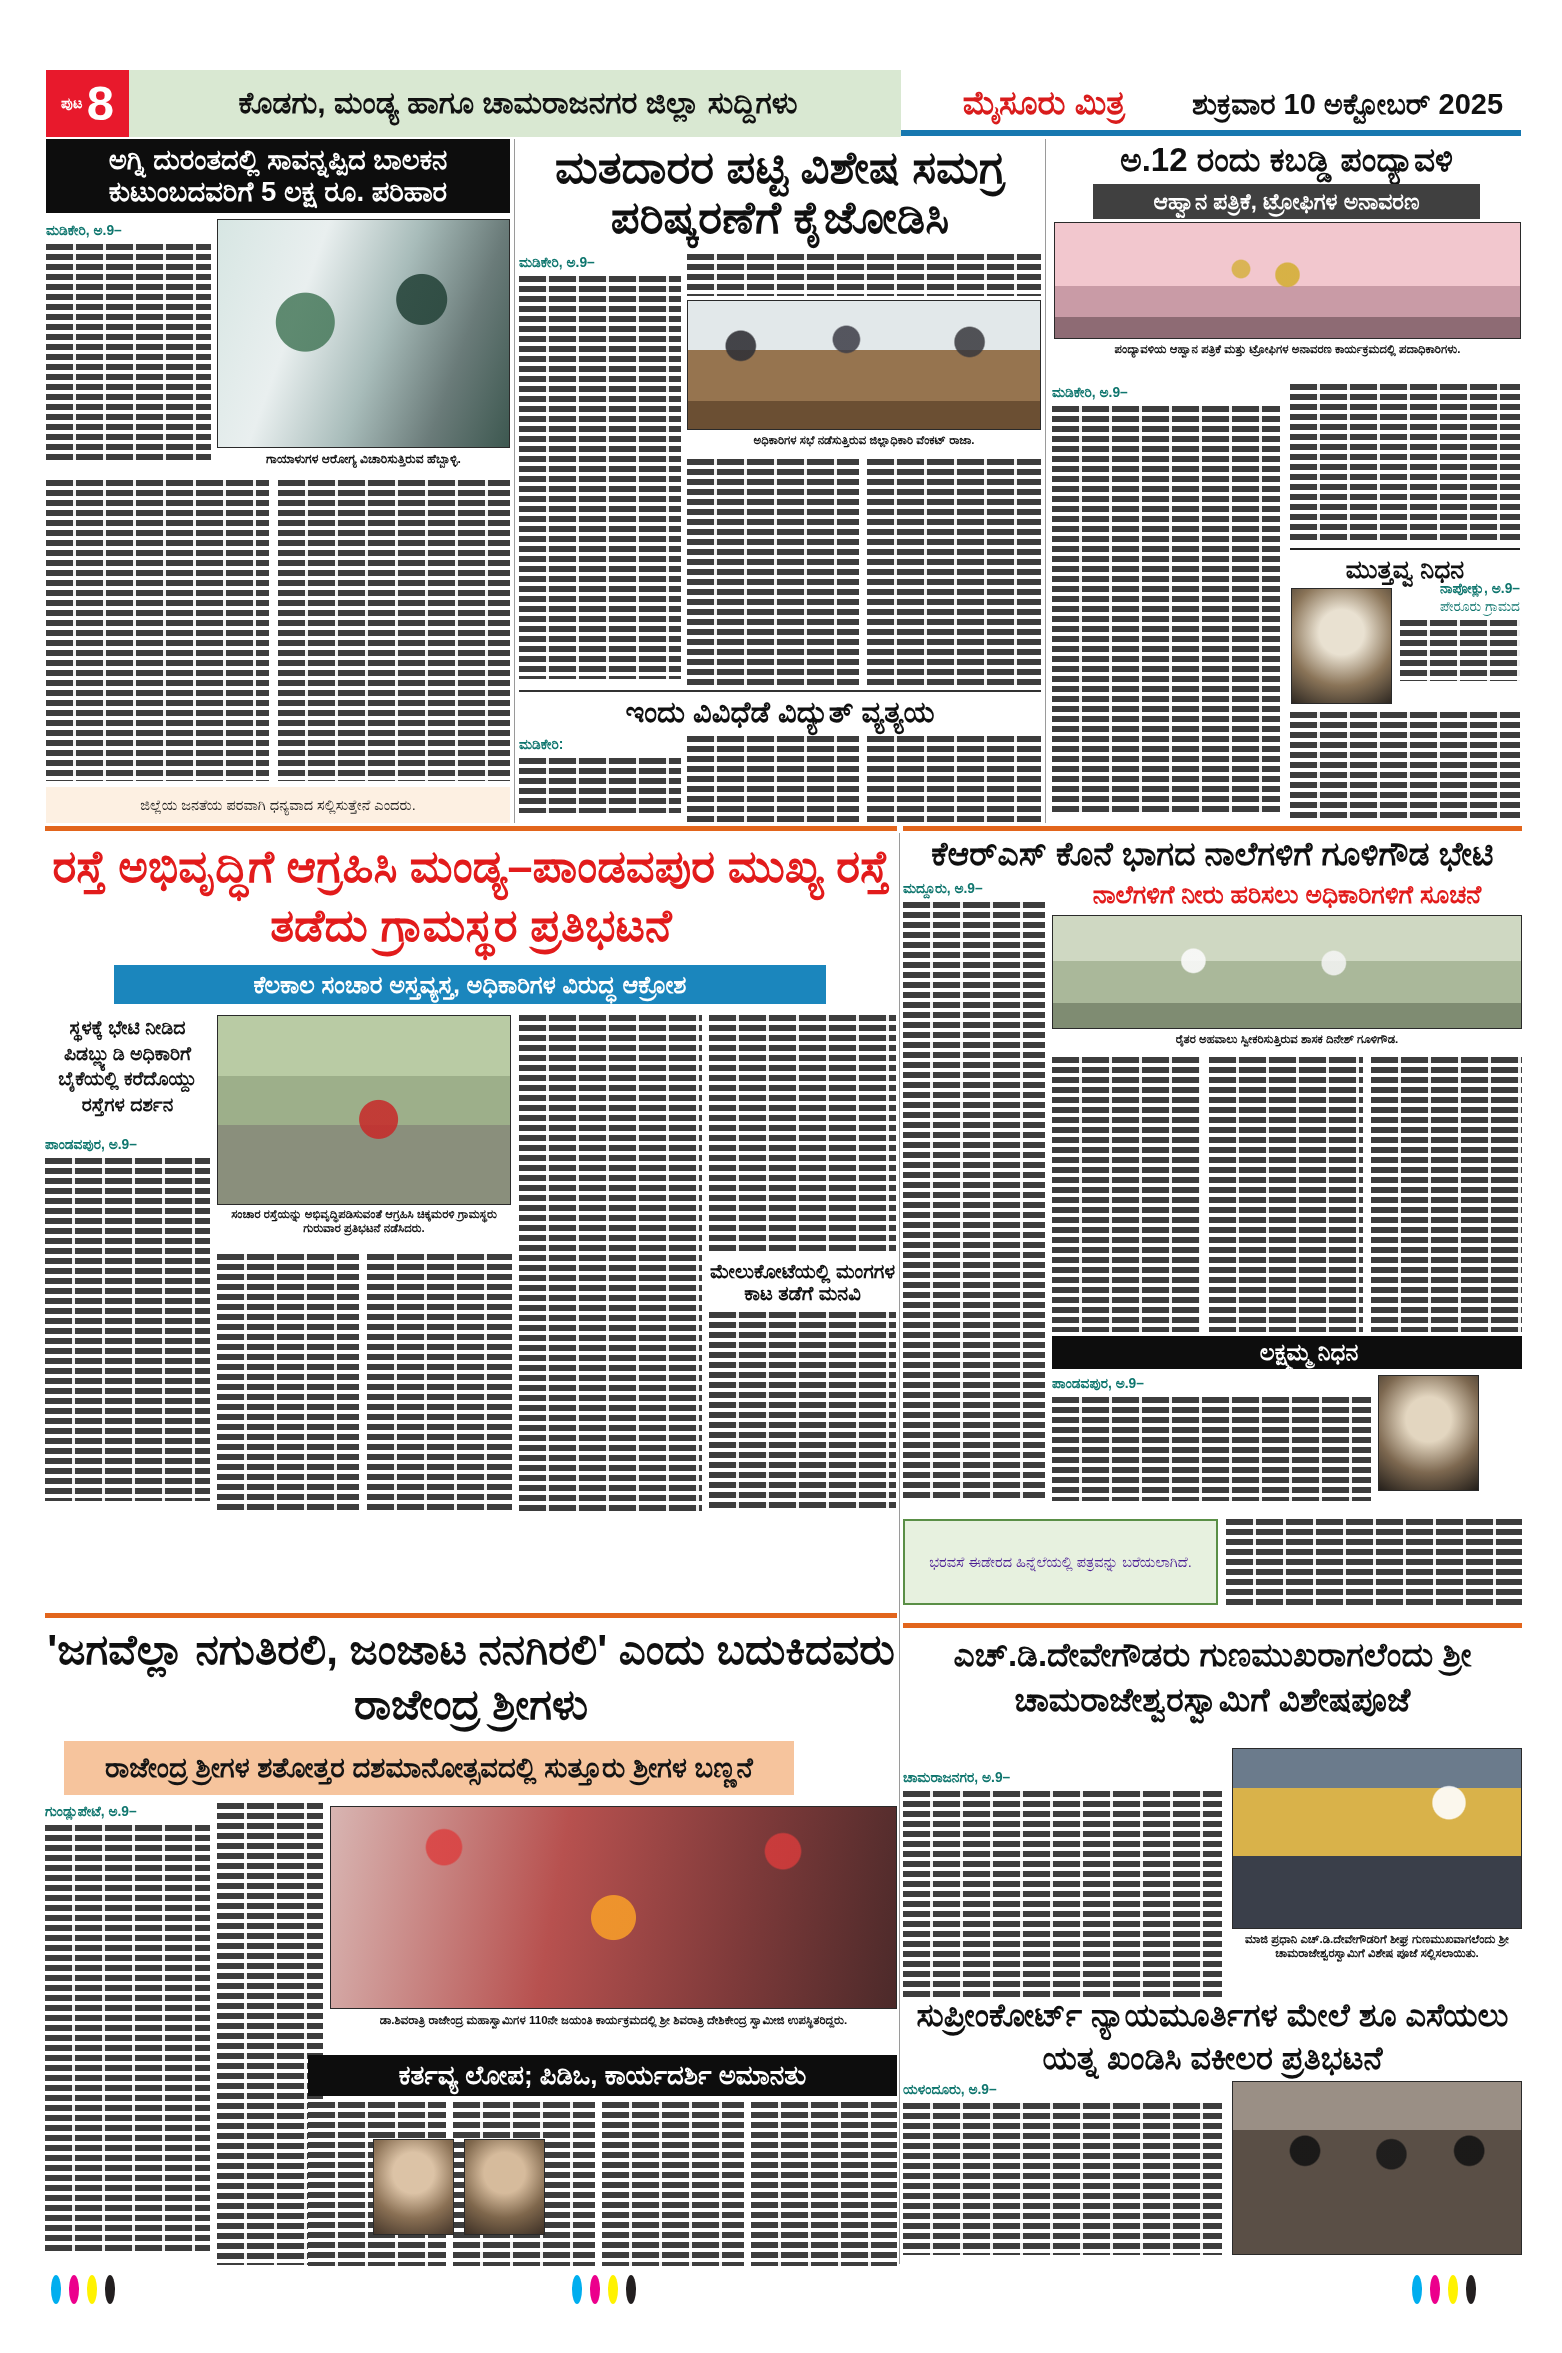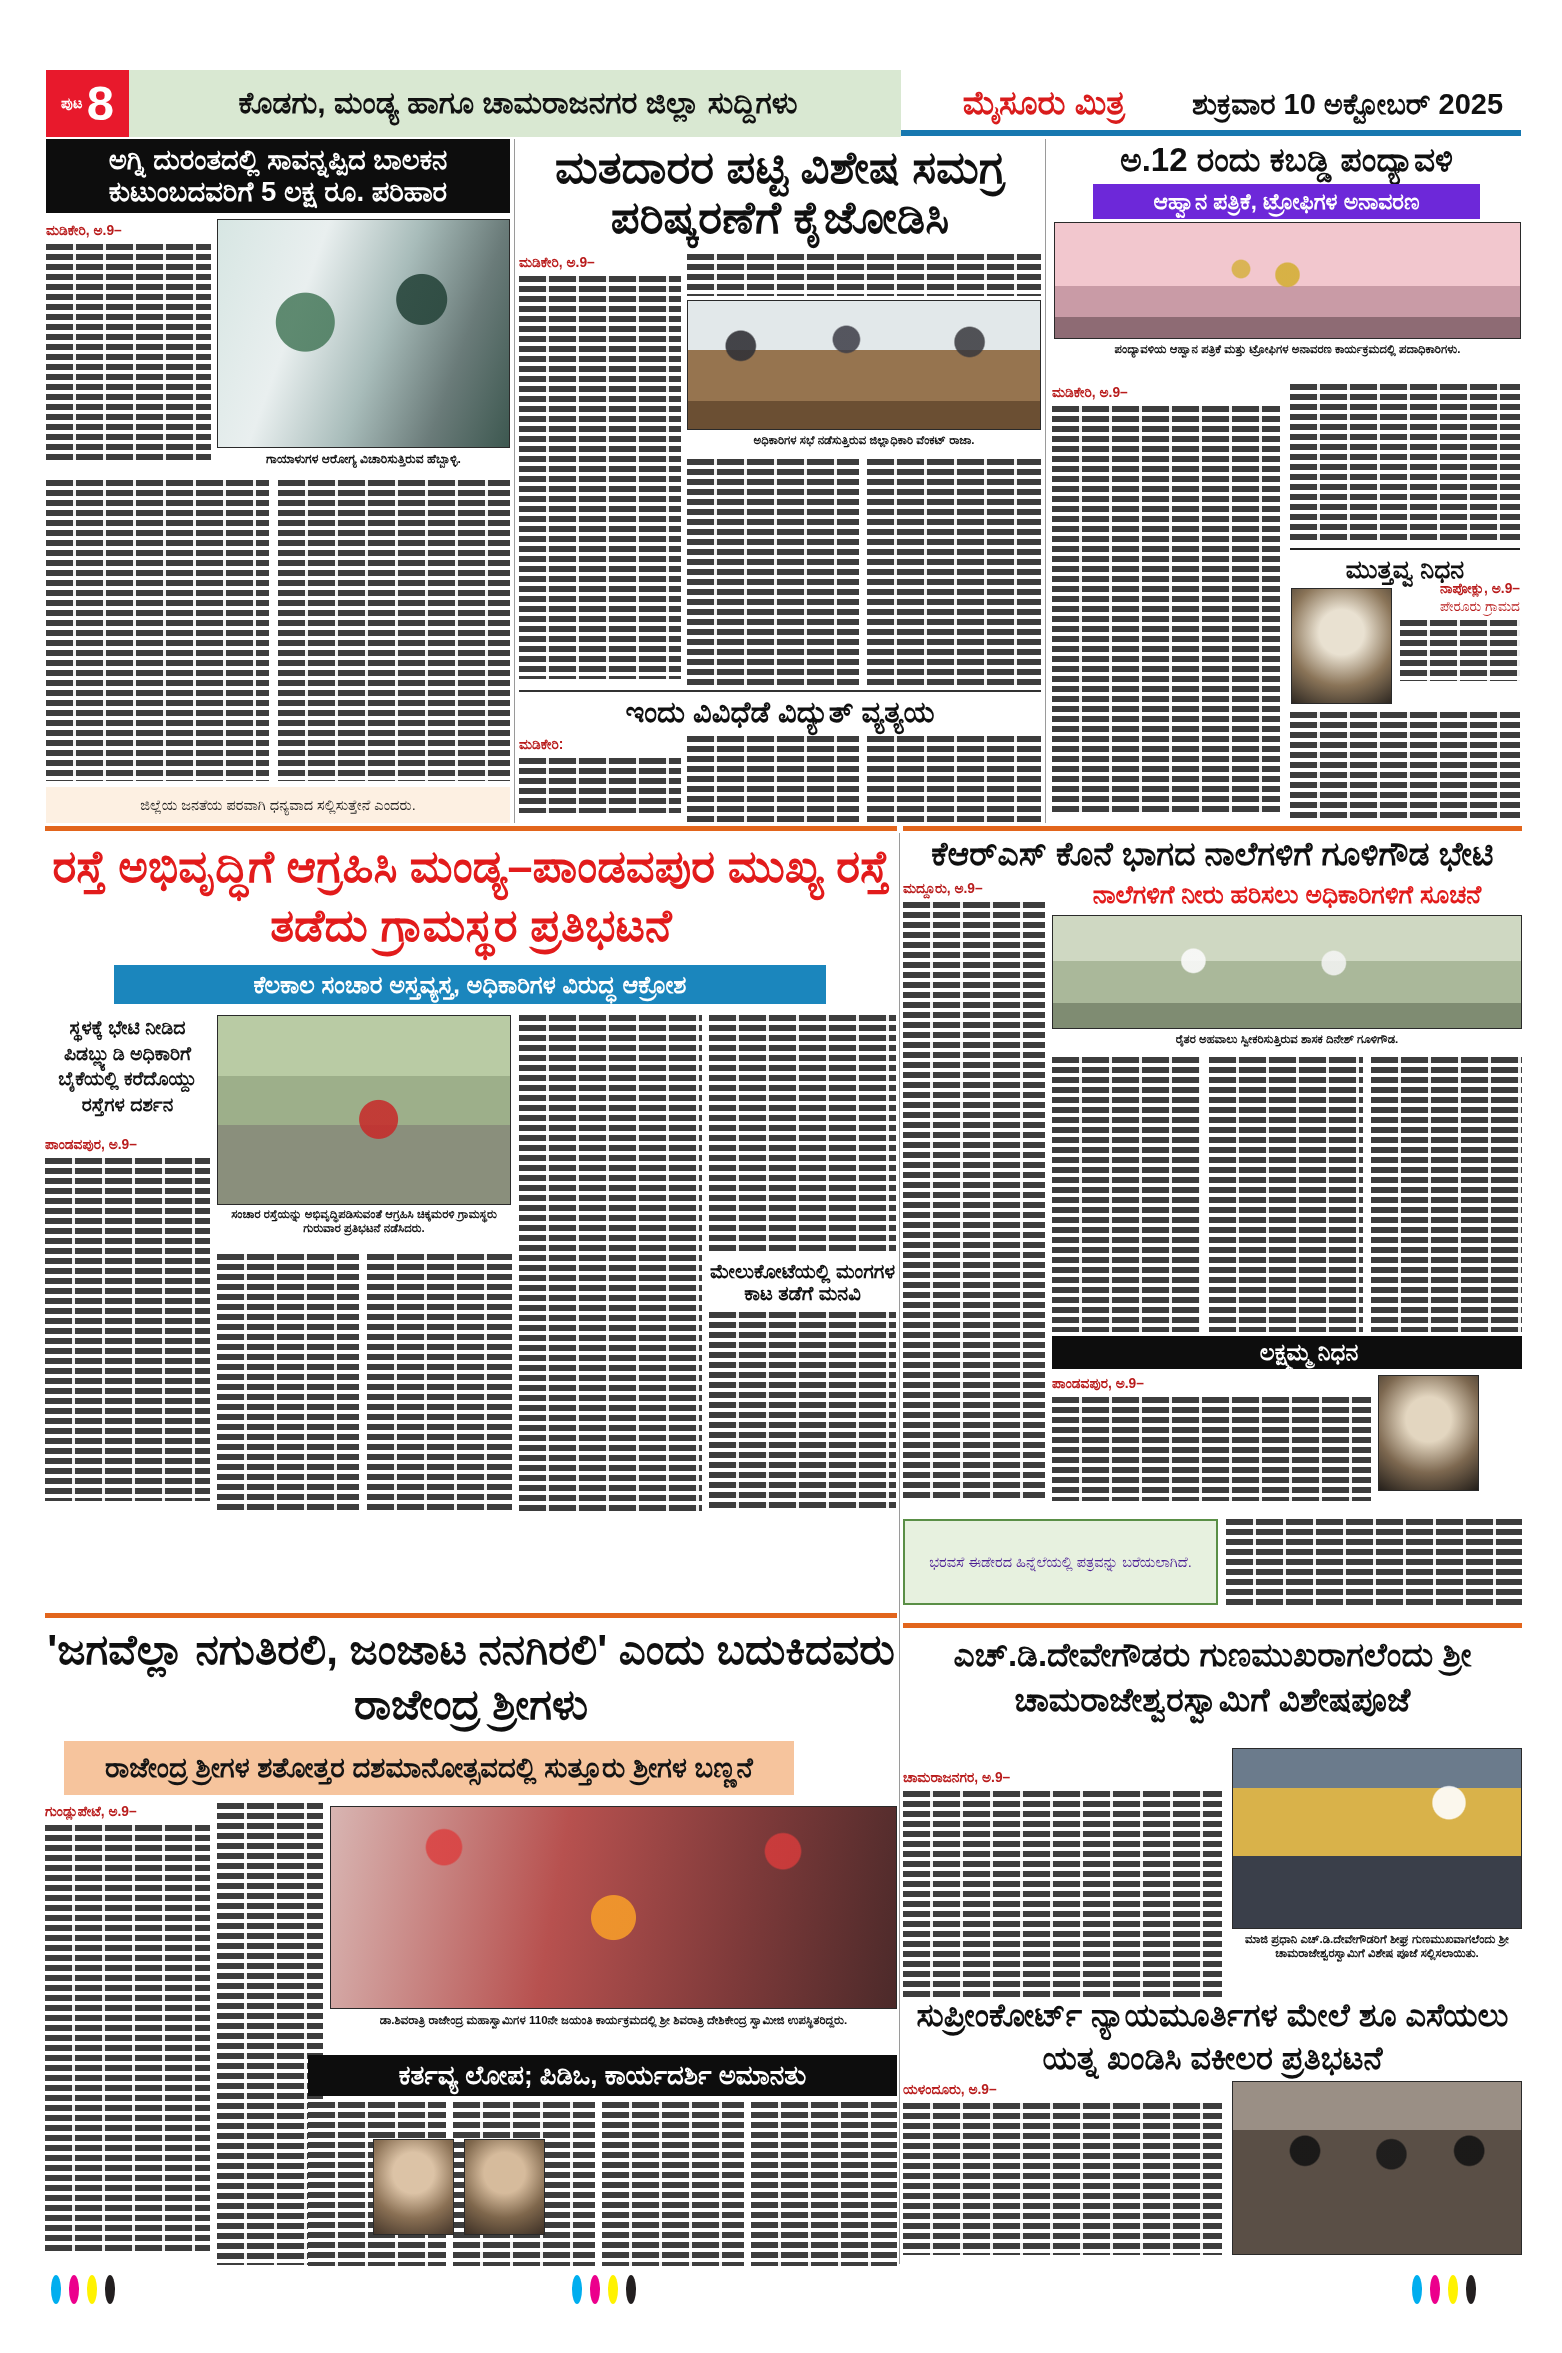--- a/index.html
+++ b/index.html
@@ -9,21 +9,21 @@
   .hl{font-weight:bold;color:#101010;text-align:center;line-height:1.12;}
   .hl-red{color:#e21b1b;}
   .hl-box{background:#0d0d0d;color:#fff;font-weight:bold;text-align:center;
           display:flex;align-items:center;justify-content:center;line-height:1.18;}
   .strap{display:flex;align-items:center;justify-content:center;font-weight:bold;color:#fff;text-align:center;}
   .cap{font-weight:bold;font-size:12.3px;line-height:1.25;text-align:center;color:#101010;}
   .photo{border:1.4px solid #2a2a2a;}
   .sim{background-image:
         repeating-linear-gradient(to right, rgba(255,255,255,0) 0 27px, rgba(255,255,255,.92) 27px 30px),
         repeating-linear-gradient(to bottom, #3d3d3d 0 5.8px, #ffffff 5.8px 10px);}
-  .lead{font-size:13.8px;line-height:1.3;color:#b91c1c;margin-bottom:4.3px;}
+  .lead{font-size:13.8px;line-height:1.3;color:#0f766e;margin-bottom:4.3px;}
   .dl{font-weight:bold;}
   .kicker{font-weight:bold;font-size:19px;line-height:1.35;text-align:center;color:#141414;}
   .vline{background:#9a9a9a;}
   .orule{background:#e2651c;}
   .cream{background:#fdf0e2;display:flex;align-items:center;justify-content:center;
          font-size:14.5px;color:#222;text-align:center;}
   .notebox{background:#e7f1df;border:2.2px solid #5a8f46;display:flex;align-items:center;justify-content:center;
            font-size:14.5px;line-height:1.4;color:#4c1d95;text-align:center;padding:5.8px;}
   .obit-head{border-top:2.2px solid #222;font-weight:bold;text-align:center;}
   .dot{display:inline-block;width:10px;height:29px;border-radius:50%;margin-right:8px;}
@@ -80,21 +80,21 @@
   <div class="abs" style="left:519px;top:690px;width:522px;height:2.2px;background:#333;"></div>
   <div class="abs hl" style="left:519px;top:696px;width:522px;height:36px;font-size:29px;">ಇಂದು ವಿವಿಧೆಡೆ ವಿದ್ಯುತ್ ವ್ಯತ್ಯಯ</div>
   <div class="abs" style="left:519px;top:736px;width:162px;height:86px;">
     <div class="lead"><span class="dl">ಮಡಿಕೇರಿ:</span></div>
     <div class="sim" style="height:55px;"></div>
   </div>
   <div class="abs sim" style="left:687px;top:736px;width:172px;height:86px;"></div>
   <div class="abs sim" style="left:867px;top:736px;width:174px;height:86px;"></div>
 
   <div class="abs hl" style="left:1051px;top:142px;width:471px;height:39px;font-size:33px;">ಅ.12 ರಂದು ಕಬಡ್ಡಿ ಪಂದ್ಯಾವಳಿ</div>
-  <div class="abs strap" style="left:1093px;top:184px;width:387px;height:35px;background:#6d28d9;font-size:22px;">ಆಹ್ವಾನ ಪತ್ರಿಕೆ, ಟ್ರೋಫಿಗಳ ಅನಾವರಣ</div>
+  <div class="abs strap" style="left:1093px;top:184px;width:387px;height:35px;background:#404040;font-size:22px;">ಆಹ್ವಾನ ಪತ್ರಿಕೆ, ಟ್ರೋಫಿಗಳ ಅನಾವರಣ</div>
   <div class="abs photo" style="left:1054px;top:222px;width:467px;height:117px;background:
      radial-gradient(circle at 50% 45%, rgba(212,175,55,.9) 0 11.6px, rgba(212,175,55,0) 13px),
      radial-gradient(circle at 40% 40%, rgba(212,175,55,.8) 0 8.7px, rgba(212,175,55,0) 10px),
      linear-gradient(#f2c7ce 0 55%, #c99ba6 55% 82%, #8e6b74 82% 100%);"></div>
   <div class="abs cap" style="left:1054px;top:342px;width:467px;height:38px;font-size:11.6px;">ಪಂದ್ಯಾವಳಿಯ ಆಹ್ವಾನ ಪತ್ರಿಕೆ ಮತ್ತು ಟ್ರೋಫಿಗಳ ಅನಾವರಣ ಕಾರ್ಯಕ್ರಮದಲ್ಲಿ ಪದಾಧಿಕಾರಿಗಳು.</div>
   <div class="abs" style="left:1052px;top:384px;width:228px;height:438px;">
     <div class="lead"><span class="dl">ಮಡಿಕೇರಿ, ಅ.9–</span></div>
     <div class="sim" style="height:406px;"></div>
   </div>
   <div class="abs sim" style="left:1290px;top:384px;width:230px;height:158px;"></div>

